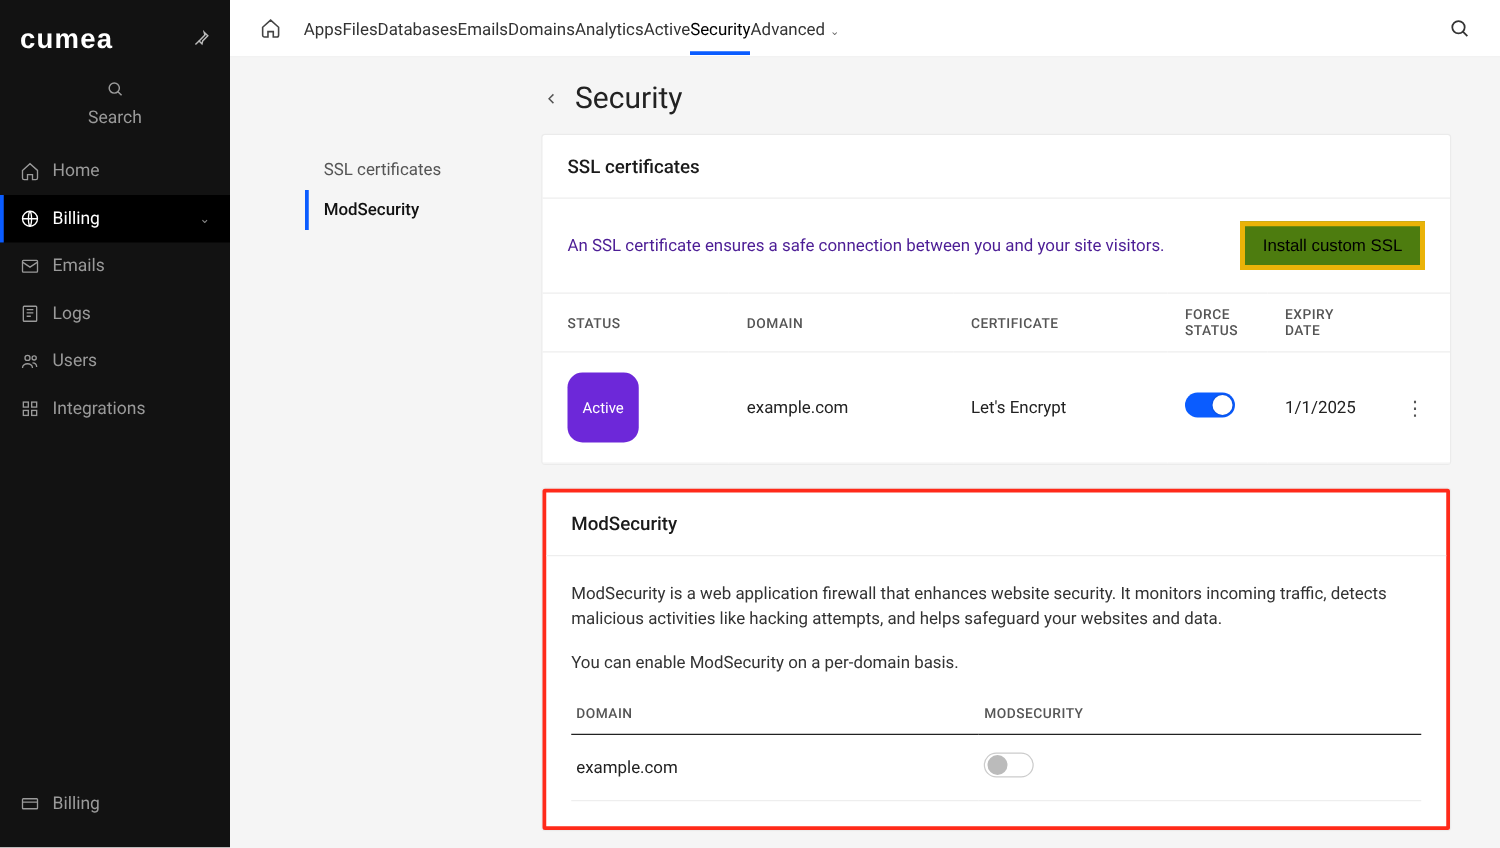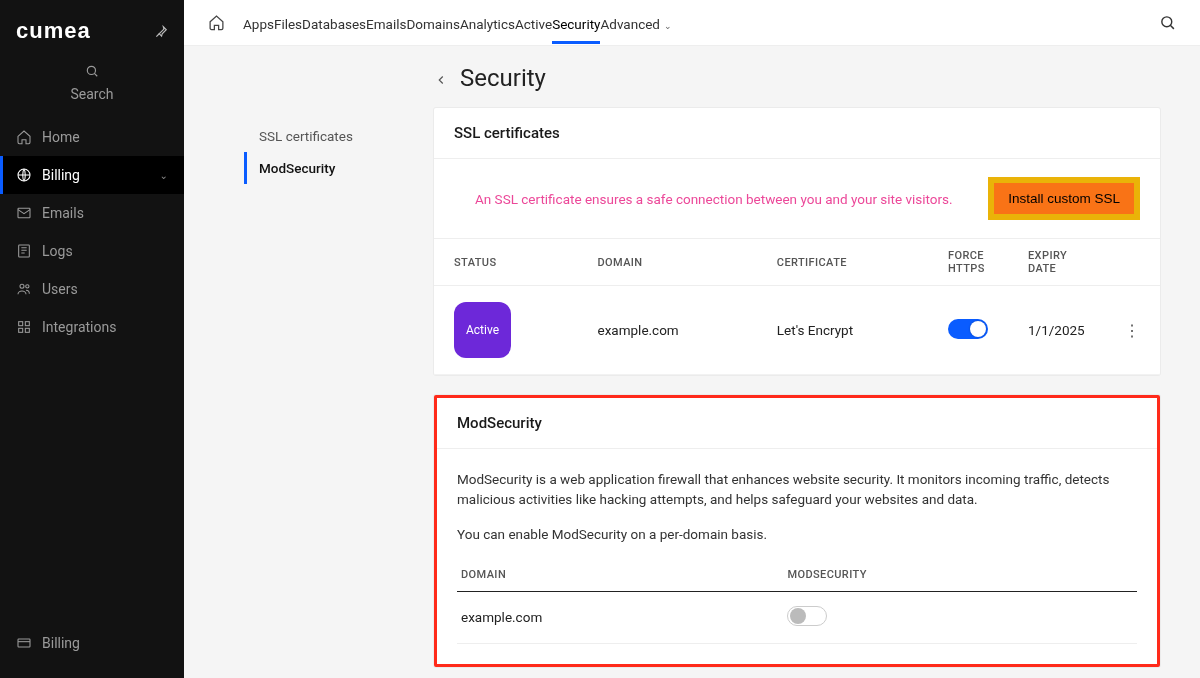--- a/index.html
+++ b/index.html
@@ -45,22 +45,22 @@
   .page-title-row .back { font-size: 18px; color:#555; cursor:pointer; }
   .page-title { font-size: 24px; font-weight: 400; color:#222; }
 
   .card { background:#fff; border-radius: 2px; box-shadow: 0 0 0 1px rgba(0,0,0,0.04); margin-bottom: 20px; }
   .card-header { padding: 16px 20px; font-size: 15px; font-weight: 500; border-bottom: 1px solid #eee; }
   .card-body { padding: 20px; }
   .card-desc { font-size: 13.5px; color:#333; line-height: 1.5; }
   .card-desc p { margin-bottom: 14px; }
 
   .ssl-top { display:flex; align-items:center; gap: 20px; padding: 18px 20px; }
-  .ssl-top .txt { flex:1; font-size: 13.5px; color:#ec4899;margin-left:21px; }
-  .btn-outline { background:#f97316; border:6px solid #eab308; padding: 8px 14px; font-size: 13.5px; cursor:pointer; }
+  .ssl-top .txt { flex:1; font-size: 13.5px; color:#4c1d95; }
+  .btn-outline { background:#4d7c0f; border:4px solid #eab308; padding: 8px 14px; font-size: 13.5px; cursor:pointer; }
 
   table { width:100%; border-collapse: collapse; font-size: 13px; }
   th { text-align:left; font-size: 11px; letter-spacing: 0.4px; color:#555; font-weight:500; padding: 10px 14px; border-top:1px solid #eee; border-bottom:1px solid #eee; }
   td { padding: 16px 14px; border-bottom: 1px solid #f2f2f2; font-size: 13.5px; color:#222; }
   .badge { background:#6d28d9; color:#fff; border-radius: 12px; padding: 21px 12px; font-size: 12px; display:inline-block; }
 
   
   .toggle { width: 40px; height: 20px; border-radius: 20px; position: relative; display:inline-block; cursor:pointer; }
   .toggle .knob { width:16px; height:16px; border-radius:50%; background:#fff; position:absolute; top:2px; }
   .toggle.on { background:#0a5cff; }
@@ -210,21 +210,21 @@
           <div class="ssl-top">
             <div class="txt">An SSL certificate ensures a safe connection between you and your site visitors.</div>
             <button class="btn-outline">Install custom SSL</button>
           </div>
           <table>
             <thead>
               <tr>
                 <th style="padding-left:20px">STATUS</th>
                 <th>DOMAIN</th>
                 <th>CERTIFICATE</th>
-                <th style="width:80px">FORCE HTTPS</th>
+                <th style="width:80px">FORCE STATUS</th>
                 <th style="width:90px">EXPIRY DATE</th>
                 <th style="width:30px"></th>
               </tr>
             </thead>
             <tbody>
               <tr>
                 <td style="padding-left:20px"><span class="badge">Active</span></td>
                 <td>example.com</td>
                 <td>Let's Encrypt</td>
                 <td><span class="toggle on"><span class="knob"></span></span></td>

